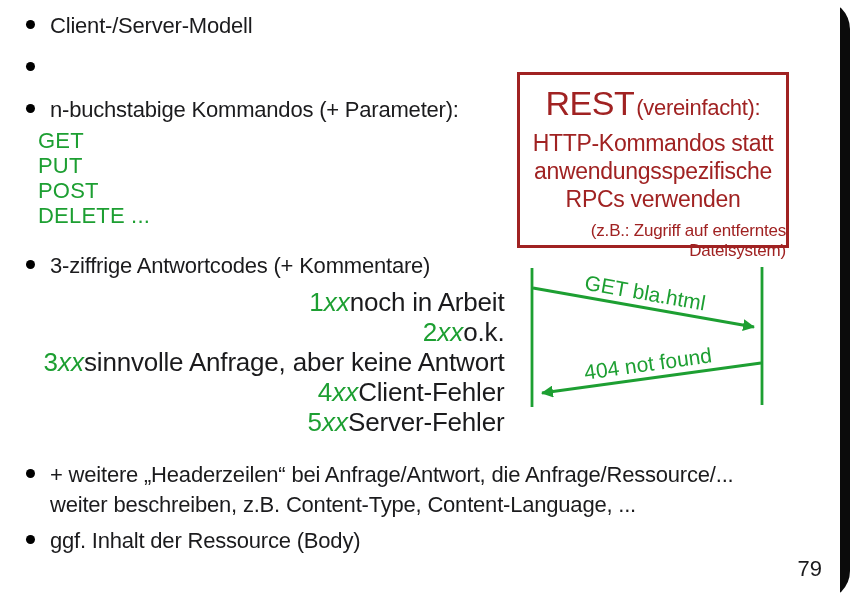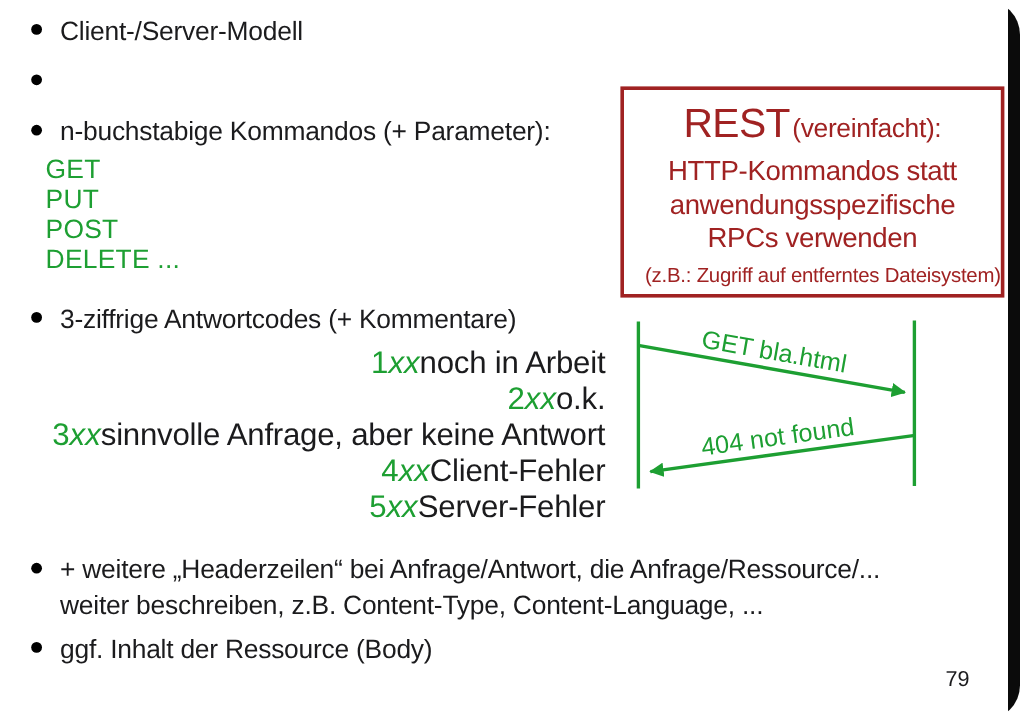--- a/index.html
+++ b/index.html
@@ -47,42 +47,42 @@
     letter-spacing: 0.2px;
   }
   .codes { position: absolute; left: 38px; top: 287px; }
   .code-row { height: 30px; font-size: 26px; line-height: 30px; white-space: nowrap; text-align: right; }
   .code-val { display: inline-block; width: 46px; color: var(--green, #1d9f32); }
   .code-val i { font-style: italic; }
   .code-desc { color: var(--text, #1b1b1d); letter-spacing: -0.2px; }
   .rest-box {
     position: absolute;
     left: 517px; top: 72px;
-    width: 320px; height: 176px;
+    width: 272px; height: 176px;
     box-sizing: border-box;
     border: 3px solid var(--red, #a02222);
     color: var(--red, #a02222);
     text-align: center;
     padding-top: 7px;
   }
   .rest-title { font-size: 34px; line-height: 42px; letter-spacing: -0.5px; }
   .rest-title .suffix { font-size: 22px; letter-spacing: -0.3px; margin-left: 2px; }
   .rest-line { font-size: 23px; line-height: 28px; letter-spacing: -0.3px; text-align: center; }
   .rest-note { font-size: 17px; line-height: 20px; margin-top: 8px; letter-spacing: -0.2px; text-align: right; }
   .diagram { position: absolute; left: 505px; top: 258px; }
   .diagram line { stroke: var(--green, #1d9f32); stroke-width: 2.8; }
   .diagram text {
     fill: var(--green, #1d9f32);
     font-family: "Liberation Sans", "DejaVu Sans", sans-serif;
     font-size: 21px;
   }
   .page-num {
     position: absolute;
-    top: 556px; right: 42px;
-    font-size: 18px;
+    top: 556px; right: 28px;
+    font-size: 22px;
     color: var(--text, #1b1b1d);
     margin-left: 48px;
   }
 </style>
 </head>
 <body>
 
 <div class="slide">
 
   <div class="bullet" style="top:12px">

